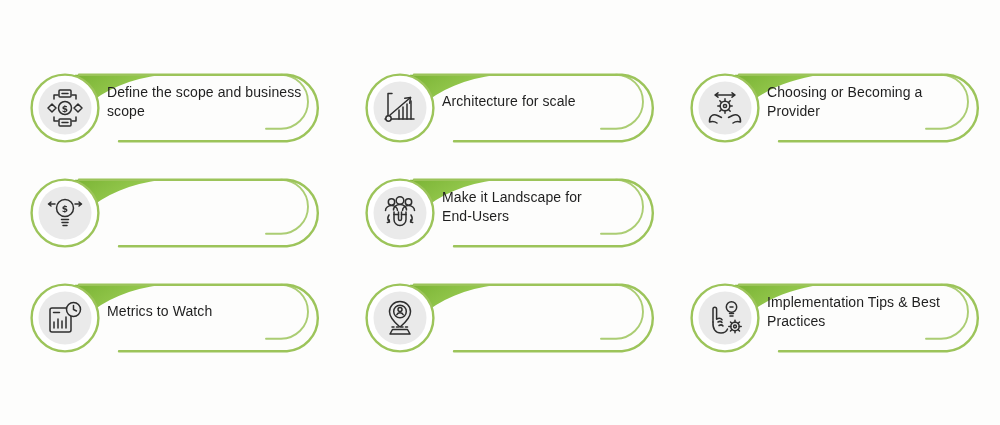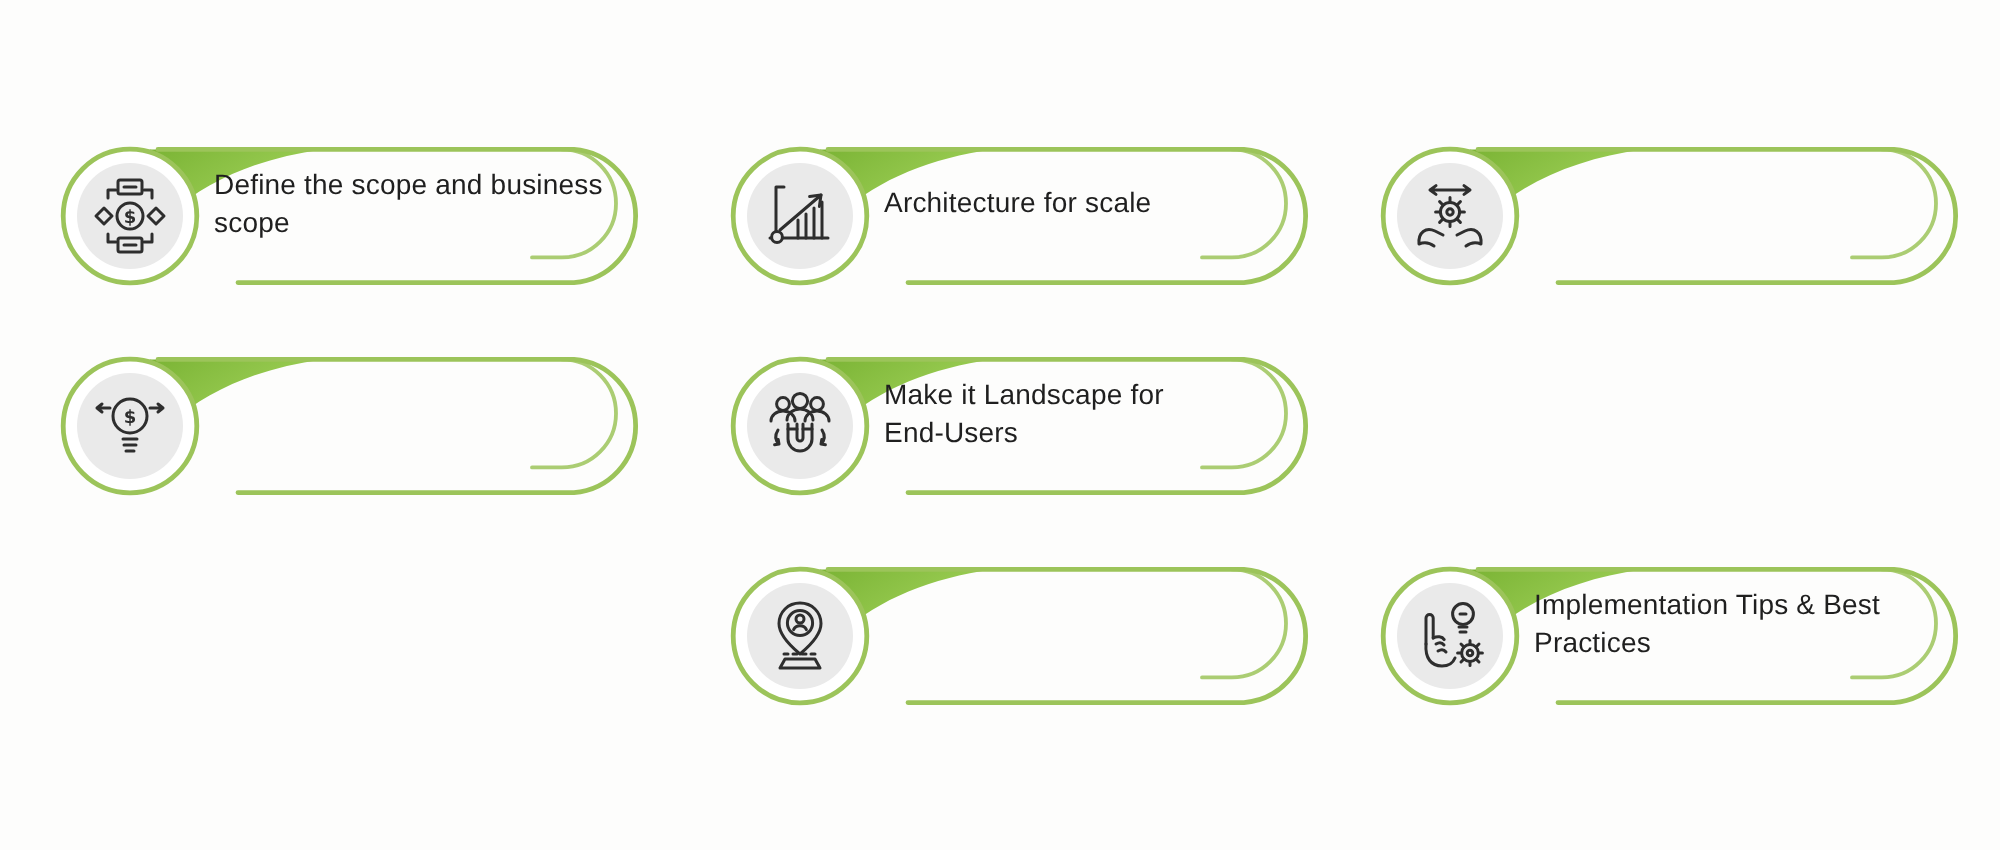--- a/index.html
+++ b/index.html
@@ -110,20 +110,23 @@
       <circle class="disc" cx="36" cy="36" r="26.5"></circle>
     </svg>
     <svg class="icon" viewBox="0 0 40 40">
       <path d="M10,7 H30 M10,7 l3,-2.2 M10,7 l3,2.2 M30,7 l-3,-2.2 M30,7 l-3,2.2"></path>
       <circle cx="20" cy="18" r="4.8"></circle>
         <circle cx="20" cy="18" r="1.6"></circle>
       <path d="M20,13.2 V10.8 M20,22.8 V25.2 M15.2,18 H12.8 M24.8,18 H27.2 M16.6,14.6 l-1.8,-1.8 M23.4,14.6 l1.8,-1.8 M16.6,21.4 l-1.8,1.8 M23.4,21.4 l1.8,1.8"></path>
       <path d="M4.5,34 C4,28 8,25.5 12.5,27.5 L16.5,29.5 M4.5,34 C7,33 10,33.5 12,35"></path>
       <path d="M35.5,34 C36,28 32,25.5 27.5,27.5 L23.5,29.5 M35.5,34 C33,33 30,33.5 28,35"></path>
     </svg>
+    <div class="label">
+        <span>Choosing or Becoming a Provider</span>
+      </div>
   </div>
 
   <div class="card c1 r2">
     <svg class="frame" viewBox="0 0 292 72">
       <path class="wedge" d="M46,2.7 H132 C102,7 76,17 56,35 C45,22 42,9 46,2.7 Z"></path>
       <path class="outer" d="M90,69.3 H258 A33.4,33.4 0 0 0 258,2.7 H50"></path>
       <path class="inner" d="M252,2.7 A27,27 0 1 1 252,56.7 H237"></path>
       <circle class="ring" cx="36" cy="36" r="33.4"></circle>
       <circle class="disc" cx="36" cy="36" r="26.5"></circle>
     </svg>
@@ -154,20 +157,39 @@
       <path d="M14,21.5 h4.5 M21.5,21.5 H26"></path>
       <path d="M9,22 q-2.5,4 0.5,7 M9.5,29 l-2.2,0.4 M9.5,29 l-0.4,-2.2"></path>
       <path d="M31,22 q2.5,4 -0.5,7 M30.5,29 l2.2,0.4 M30.5,29 l0.4,-2.2"></path>
     </svg>
     <div class="label">
         <span>Make it Landscape for End‑Users</span>
       </div>
   </div>
 
 
+  <div class="card c1 r3">
+    <svg class="frame" viewBox="0 0 292 72">
+      <path class="wedge" d="M46,2.7 H132 C102,7 76,17 56,35 C45,22 42,9 46,2.7 Z"></path>
+      <path class="outer" d="M90,69.3 H258 A33.4,33.4 0 0 0 258,2.7 H50"></path>
+      <path class="inner" d="M252,2.7 A27,27 0 1 1 252,56.7 H237"></path>
+      <circle class="ring" cx="36" cy="36" r="33.4"></circle>
+      <circle class="disc" cx="36" cy="36" r="26.5"></circle>
+    </svg>
+    <svg class="icon" viewBox="0 0 40 40">
+      <rect x="5" y="10" width="21" height="24" rx="2"></rect>
+      <path d="M8.5,14.5 h6"></path>
+      <path d="M9,30 v-6 M13,30 v-9 M17,30 v-7 M21,30 v-11"></path>
+      <circle class="msk" cx="28.5" cy="11.5" r="7"></circle>
+      <path d="M28.5,11.5 V7.5 M28.5,11.5 l3,1.5"></path>
+    </svg>
+    <div class="label">
+        <span>Metrics to Watch</span>
+      </div>
+  </div>
 
   <div class="card c2 r3">
     <svg class="frame" viewBox="0 0 292 72">
       <path class="wedge" d="M46,2.7 H132 C102,7 76,17 56,35 C45,22 42,9 46,2.7 Z"></path>
       <path class="outer" d="M90,69.3 H258 A33.4,33.4 0 0 0 258,2.7 H50"></path>
       <path class="inner" d="M252,2.7 A27,27 0 1 1 252,56.7 H237"></path>
       <circle class="ring" cx="36" cy="36" r="33.4"></circle>
       <circle class="disc" cx="36" cy="36" r="26.5"></circle>
     </svg>
     <svg class="icon" viewBox="0 0 40 40">

